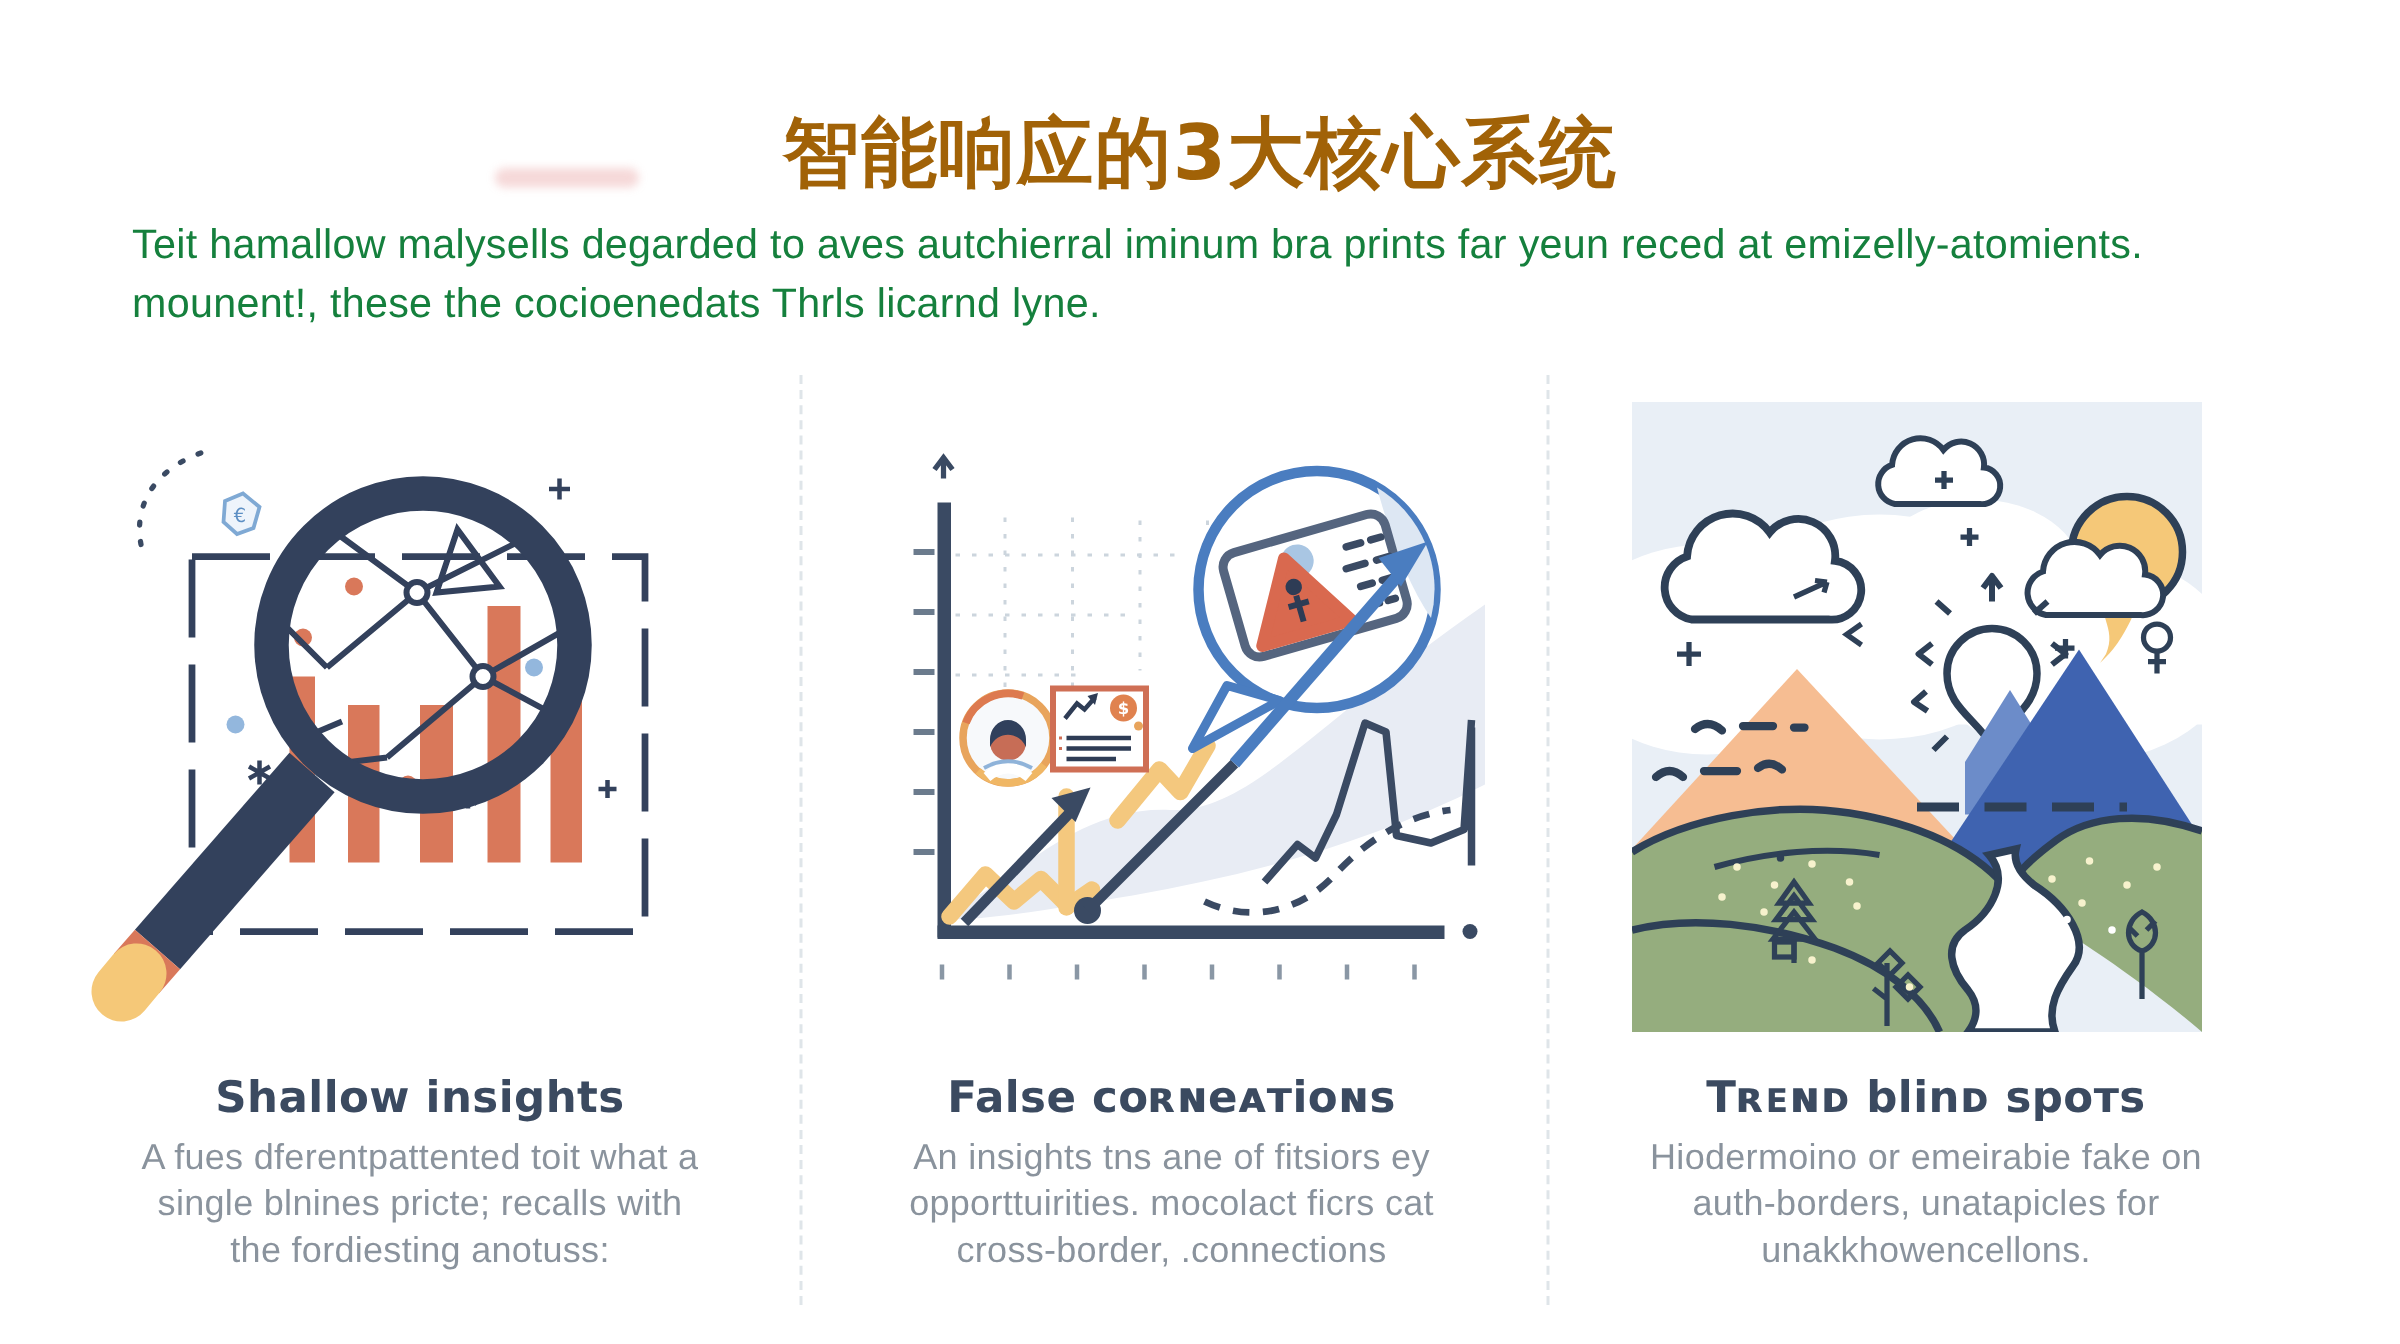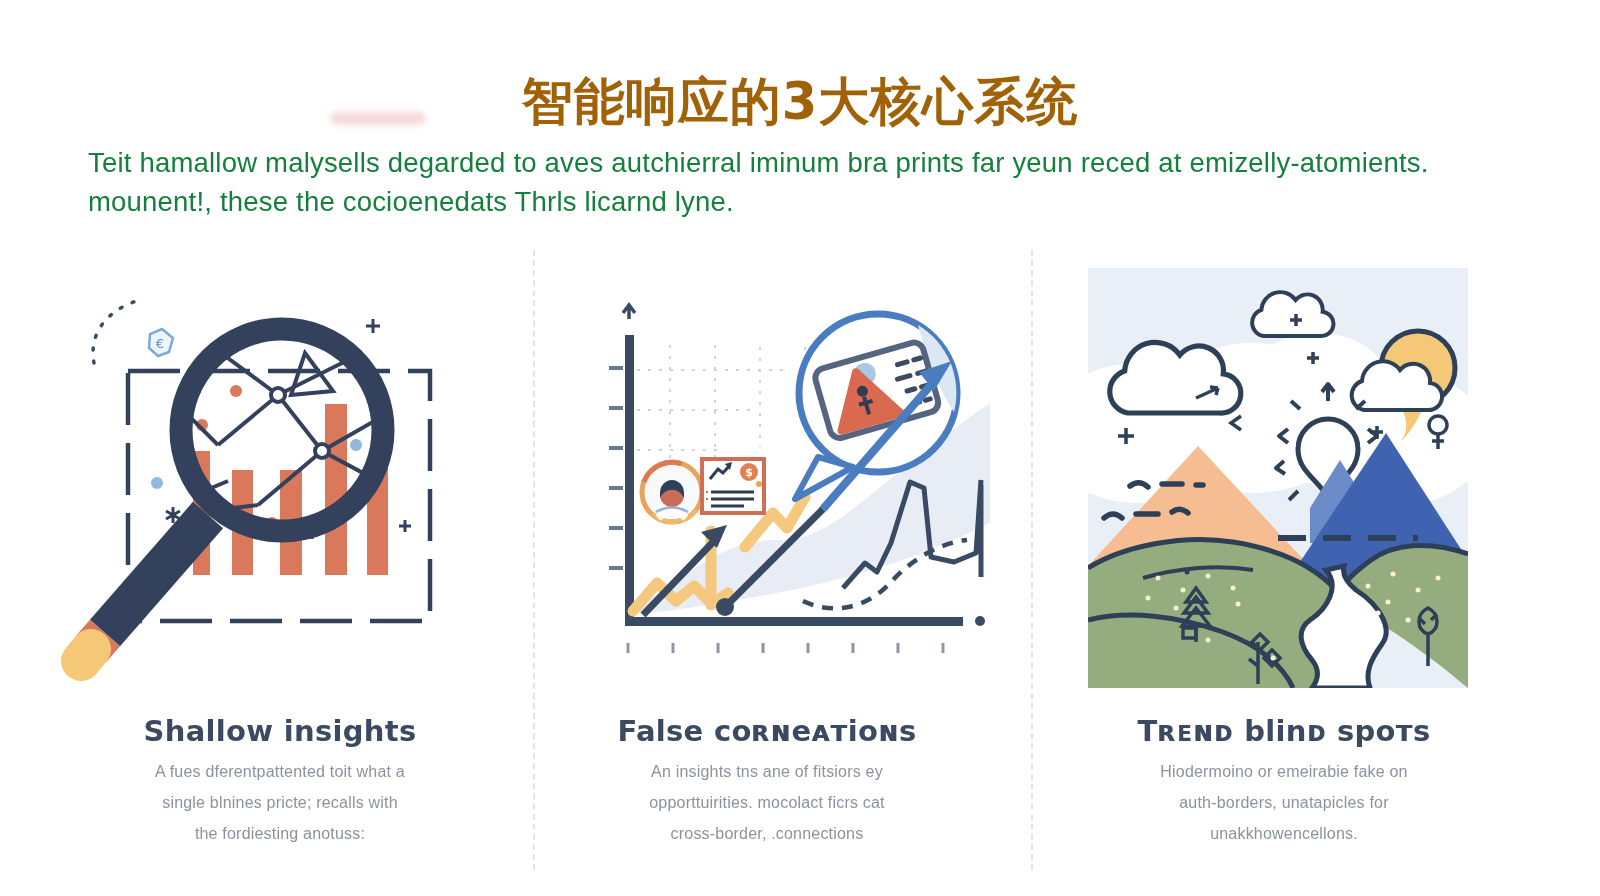--- a/index.html
+++ b/index.html
@@ -27,21 +27,21 @@
   }
   .col-text{position:absolute;text-align:center;}
   .col-heading{
     font-size:29px;font-weight:bold;color:#3b4a60;letter-spacing:.3px;
     font-family:"DejaVu Sans",sans-serif;
     text-align:center;
   }
   .col-body{
     margin-top:8px;
     font-family:"Liberation Sans","DejaVu Sans",sans-serif;
-    font-size:16px;color:#8a939d;letter-spacing:.2px;
+    font-size:24px;color:#8a939d;letter-spacing:.2px;
   }
   .col-body .bline{height:31px;line-height:31px;white-space:nowrap;}
   .illus{position:absolute;}
 </style>
 </head>
 <body>
 
 <div class="canvas">
 
   <div class="smudge"></div>
@@ -285,21 +285,21 @@
 
   <div class="col-text" style="left:70px;top:714px;width:420px;">
     <div class="col-heading">Shallow insights</div>
     <div class="col-body">
       <div class="bline">A fues dferentpattented toit what a</div>
       <div class="bline">single blnines pricte; recalls with</div>
       <div class="bline">the fordiesting anotuss:</div>
     </div>
   </div>
 
-  <div class="col-text" style="left:552px;top:714px;width:430px;">
+  <div class="col-text" style="left:566px;top:714px;width:430px;">
     <div class="col-heading">False cᴏʀɴeᴀᴛiᴏɴs</div>
     <div class="col-body">
       <div class="bline">An insights tns ane of fitsiors ey</div>
       <div class="bline">opporttuirities. mocolact ficrs cat</div>
       <div class="bline">cross-border,  .connections</div>
     </div>
   </div>
 
   <div class="col-text" style="left:1068px;top:714px;width:432px;">
     <div class="col-heading">Tʀᴇɴᴅ blinᴅ spoᴛs</div>

